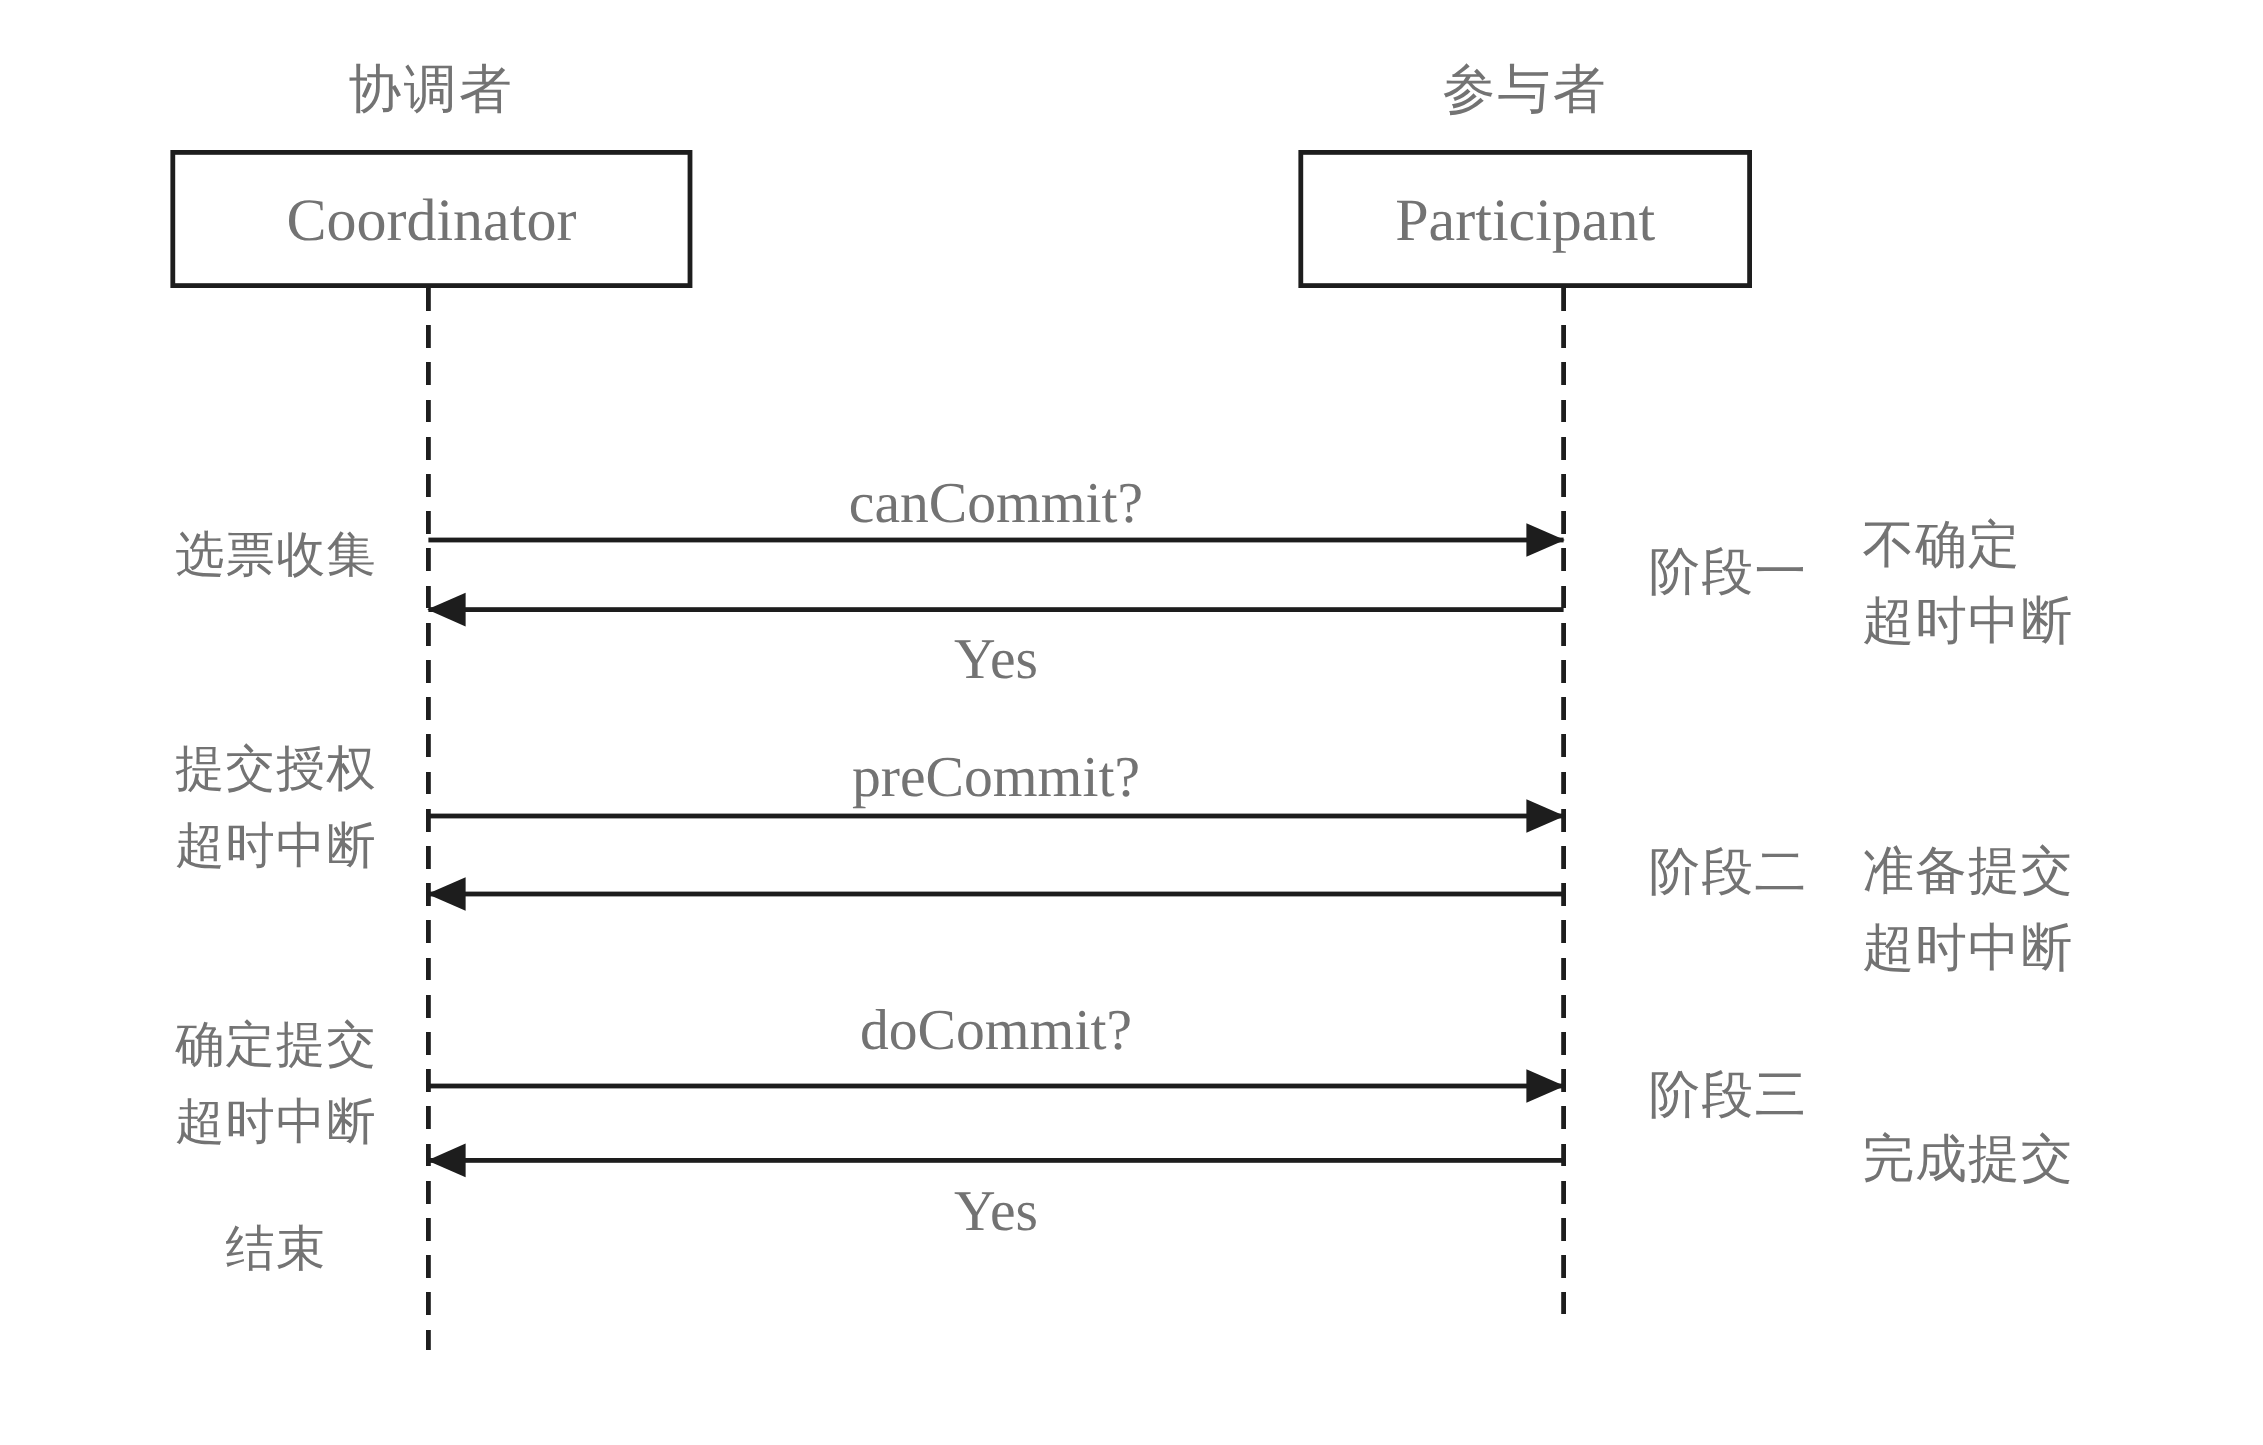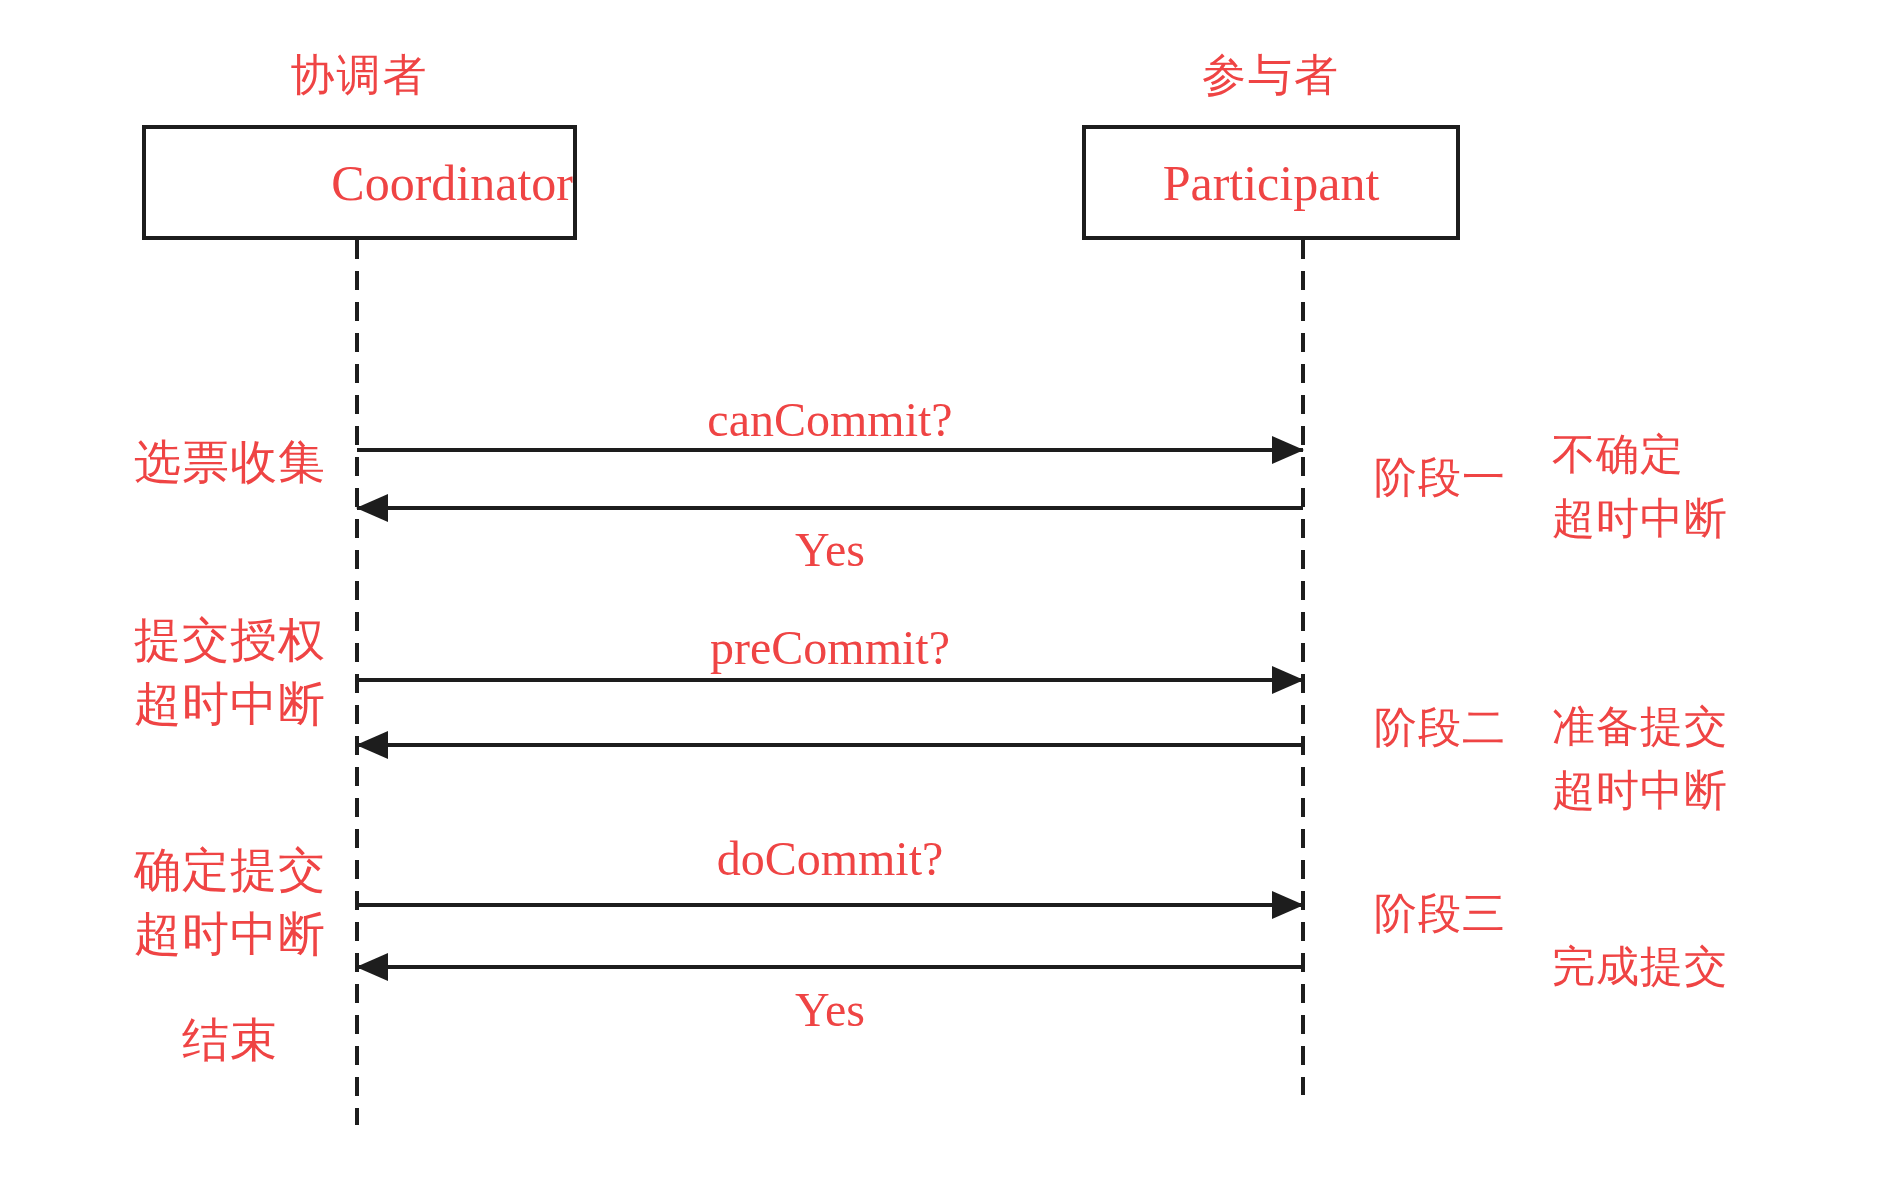--- a/index.html
+++ b/index.html
@@ -1,18 +1,18 @@
 <!DOCTYPE html>
 <html><head>
 <meta charset="utf-8">
 <style>
   html,body { margin:0; padding:0; background:#fff; }
   .stage {
     position:relative; width:1886px; height:1204px; background:#ffffff;
-    font-family:"Liberation Sans", sans-serif; color:#ef4444; overflow:hidden;
+    font-family:"Liberation Sans", sans-serif; color:#737373; overflow:hidden;
   }
   
   .actor-title {
     position:absolute; top:50px; font-size:44px; line-height:50px;
     text-align:center; font-weight:400; letter-spacing:2px;
   }
   
   .actor-box {
     position:absolute; top:125px; height:107px; background:#fff;
     border:4px solid #1d1d1d; display:flex; align-items:center; justify-content:center;
@@ -33,35 +33,35 @@
   .arrow.left  .head { left:-1px;  border-right:32px solid #1d1d1d; }
   
   .msg-label {
     position:absolute; left:357px; width:946px; text-align:center;
     font-family:"Liberation Serif", serif; font-size:48px; line-height:52px;
   }
   .msg-label.ack { font-family:"Liberation Sans", sans-serif; font-weight:700; font-size:37px; line-height:46px; }
   
   .state {
     position:absolute; left:100px; width:260px; text-align:center;
-    font-size:47px; line-height:64px; letter-spacing:1px;
+    font-size:41px; line-height:64px; letter-spacing:1px;
   }
   
   .phase-name { position:absolute; left:1374px; font-size:43px; line-height:50px; letter-spacing:1px; }
   .phase-notes { position:absolute; left:1552px; font-size:43px; line-height:64px; letter-spacing:1px; }
 </style>
 </head>
 <body>
 
 <div class="stage">
 
   <div class="actor-title" style="left:142px; width:435px;">协调者</div>
   <div class="actor-title" style="left:1082px; width:378px;">参与者</div>
 
-  <div class="actor-box" style="left:142px; width:427px;justify-content:flex-end;">
+  <div class="actor-box" style="left:142px; width:427px;">
     <span>Coordinator</span>
   </div>
   <div class="actor-box" style="left:1082px; width:370px;">
     <span>Participant</span>
   </div>
 
   <div class="lifeline" style="left:355px; height:885px;"></div>
   <div class="lifeline" style="left:1301px; height:855px;"></div>
 
   <div class="msg-label" style="top:394px;">canCommit?</div>

